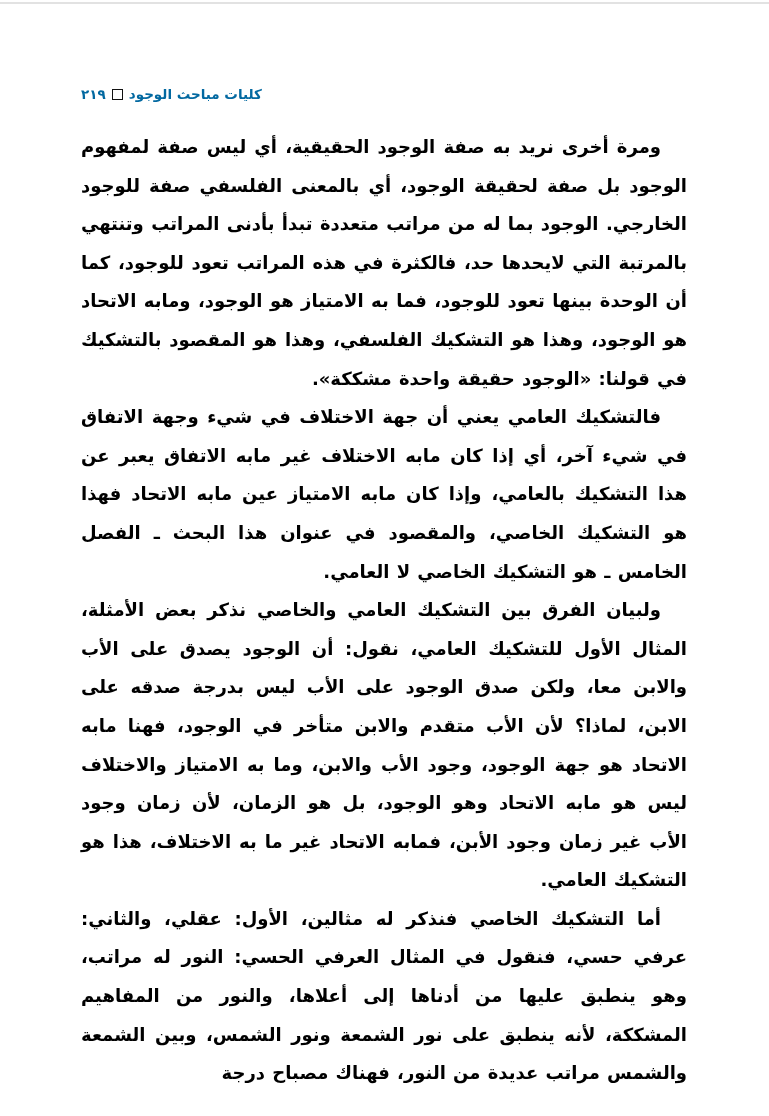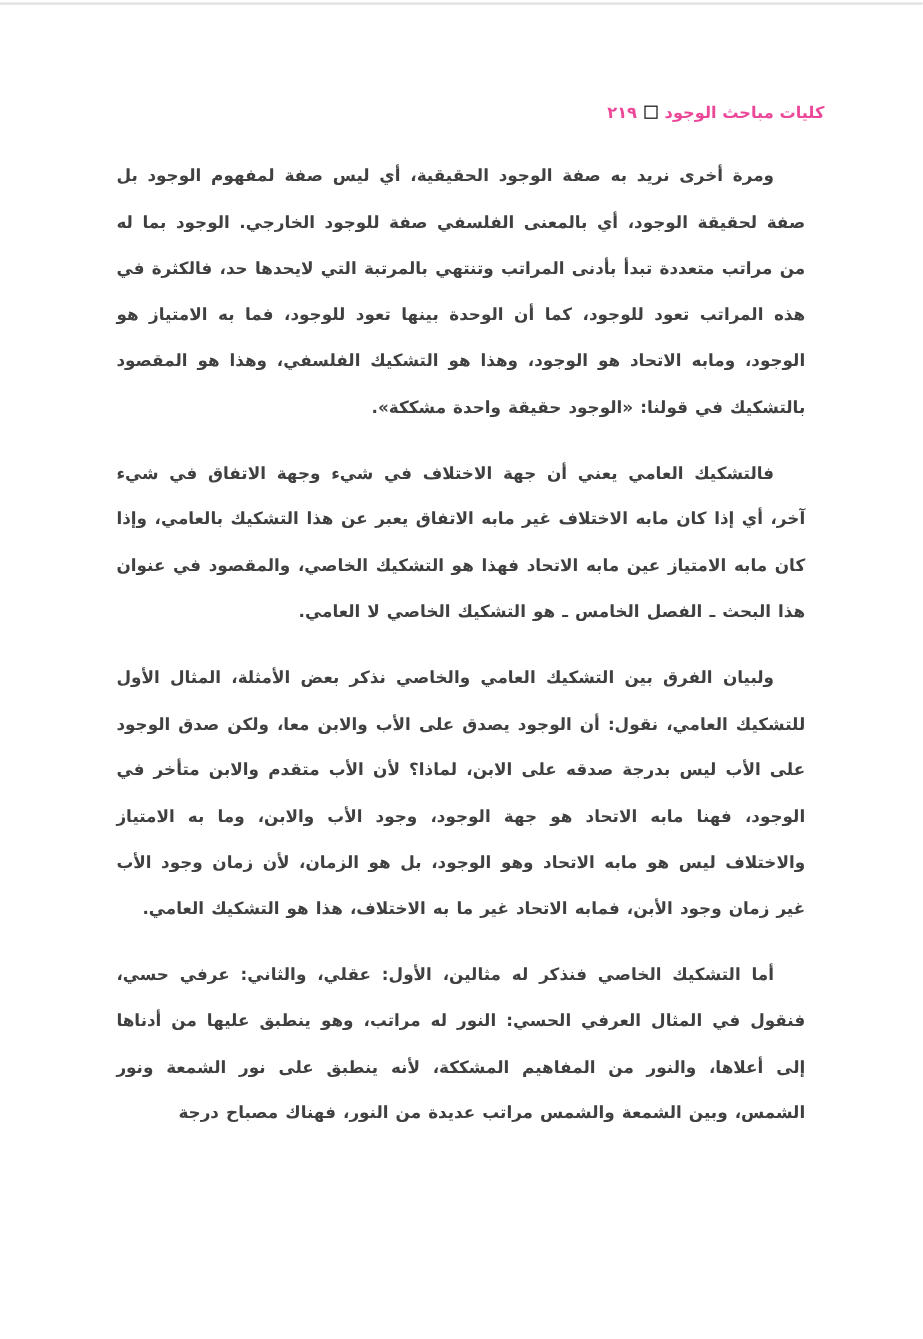--- a/index.html
+++ b/index.html
@@ -25,46 +25,46 @@
     background: #e2e2e2;
   }
   .content {
     position: absolute;
     top: 86px;
     right: 82px;
     width: 606px;
     direction: rtl;
   }
   .header {
-    text-align: right;
+    text-align: left;
     font-size: 13.5px;
     font-weight: bold;
-    color: #ec4899;
+    color: #0369a1;
     margin-bottom: 26px;
     white-space: nowrap;
   }
   .header .box {
     display: inline-block;
     width: 9px;
     height: 9px;
     border: 1.4px solid #111111;
     margin: 0 6px;
     vertical-align: -1px;
     background: transparent;
   }
   .bodytext p {
-    margin: 16px;
+    margin: 0;
     padding: 0;
-    font-size: 14px;
+    font-size: 18px;
     font-weight: bold;
     line-height: 38.6px;
     text-align: justify;
     text-justify: inter-word;
     text-indent: 26px;
-    color: #404040;
+    color: #000000;
     word-spacing: 1px;
   }
 </style>
 </head>
 <body>
 
 <div class="page">
   <div class="scan-edge"></div>
 
   <div class="content">

